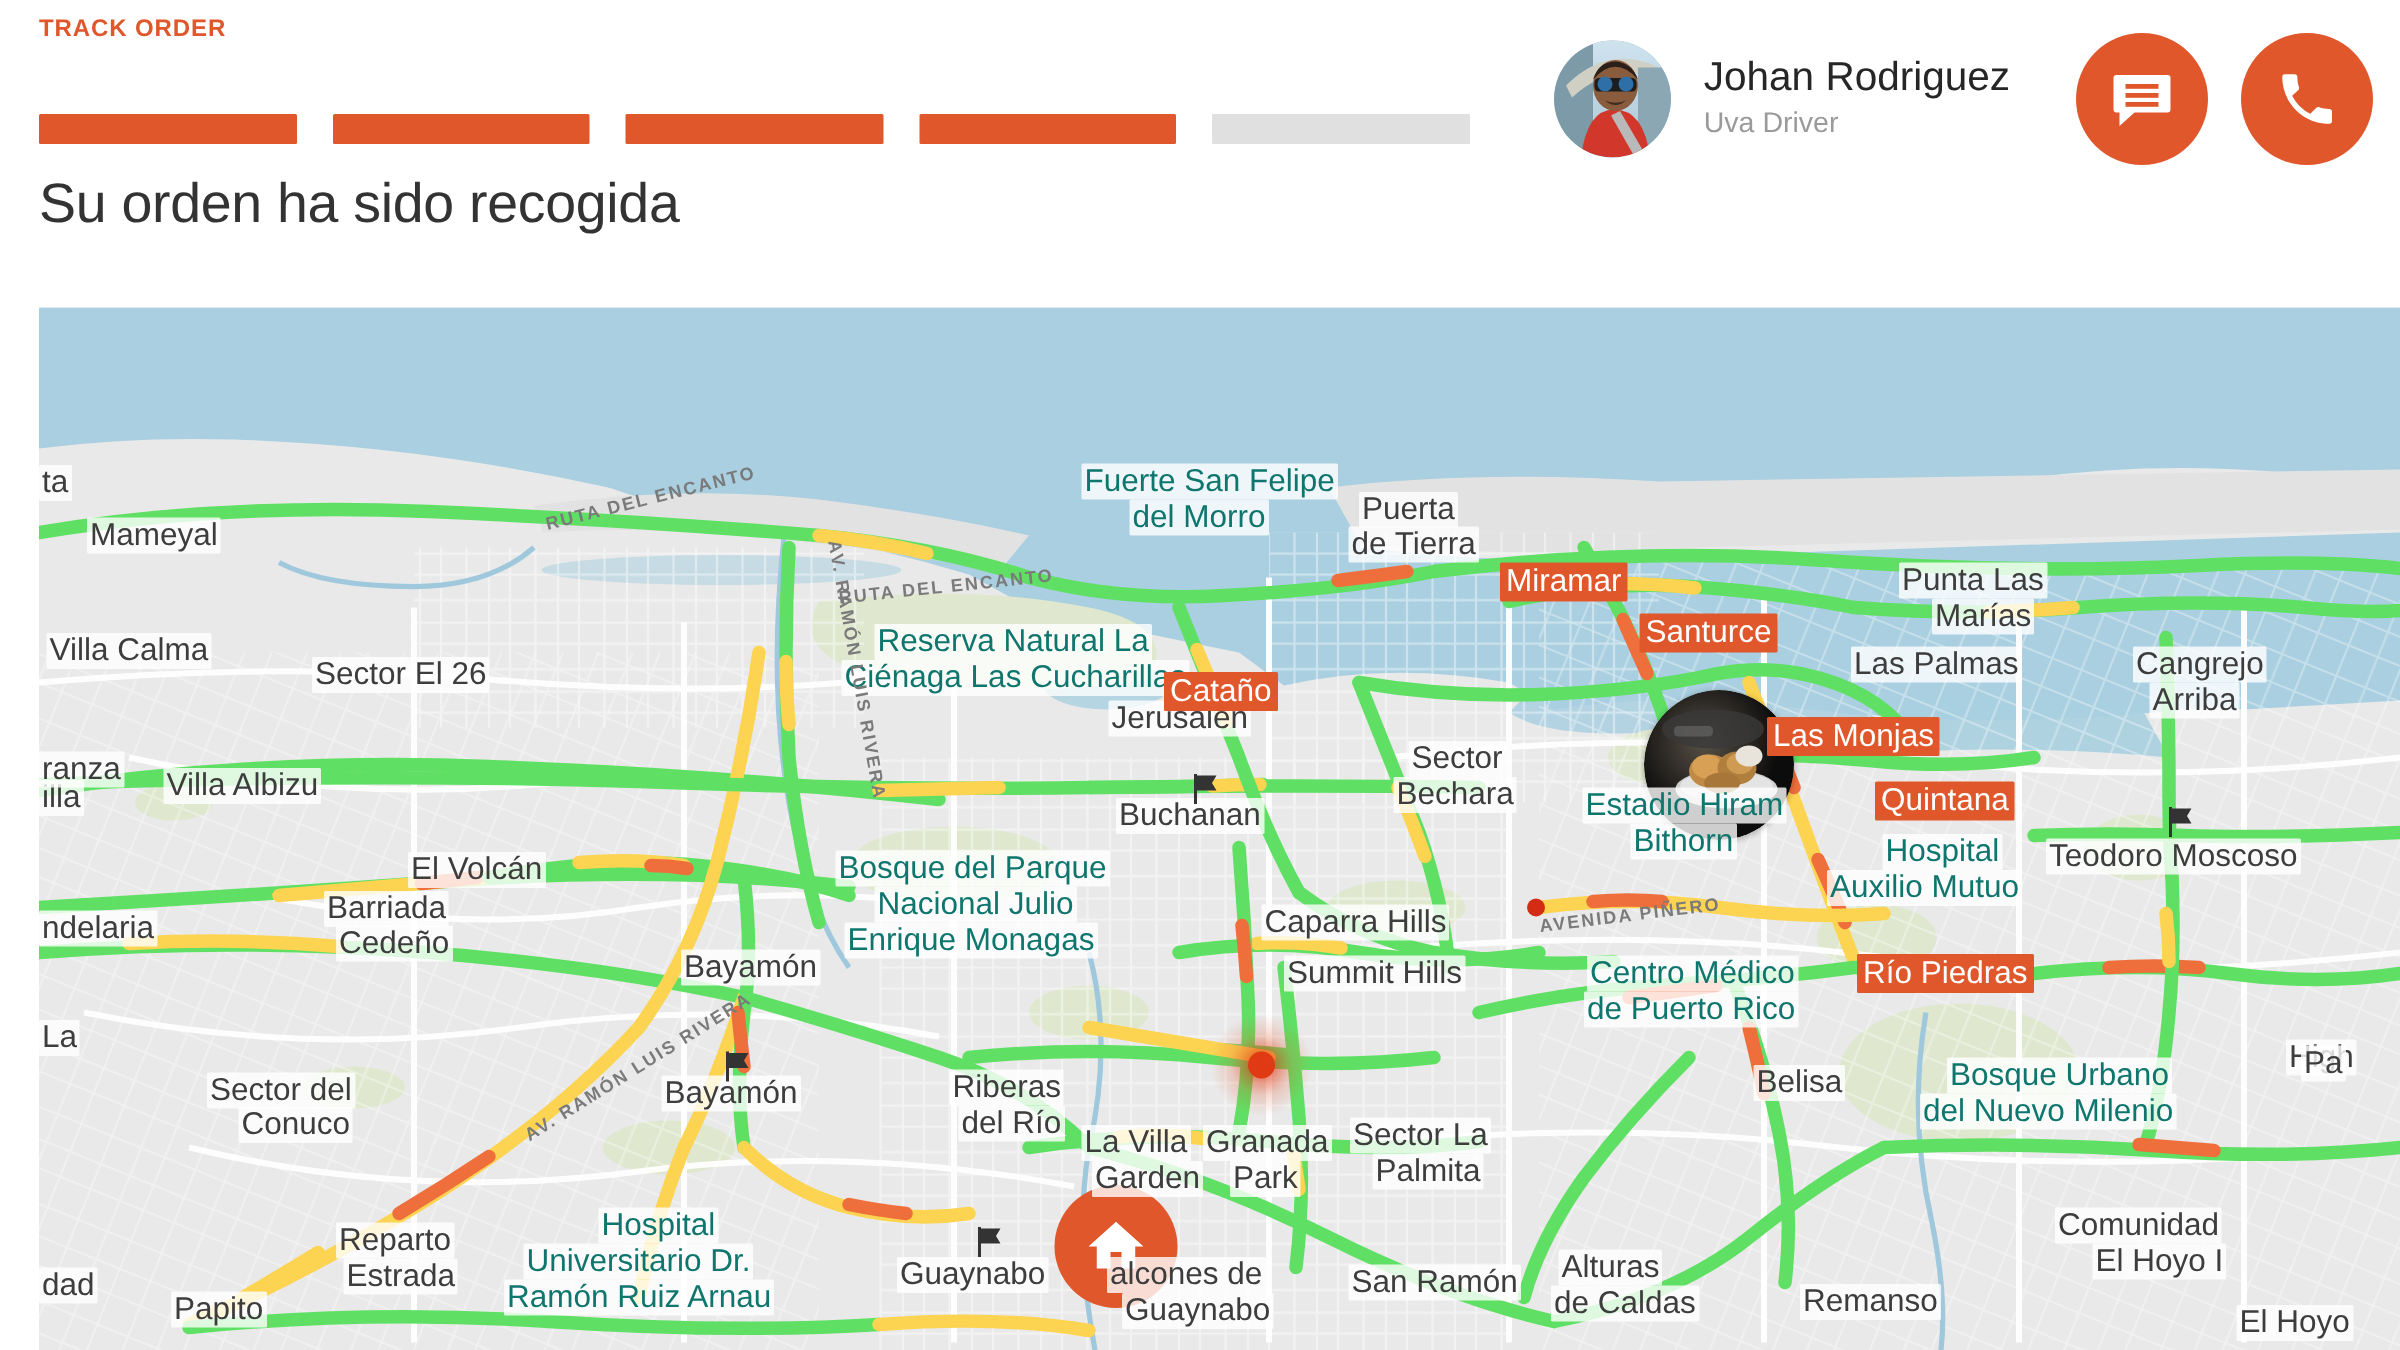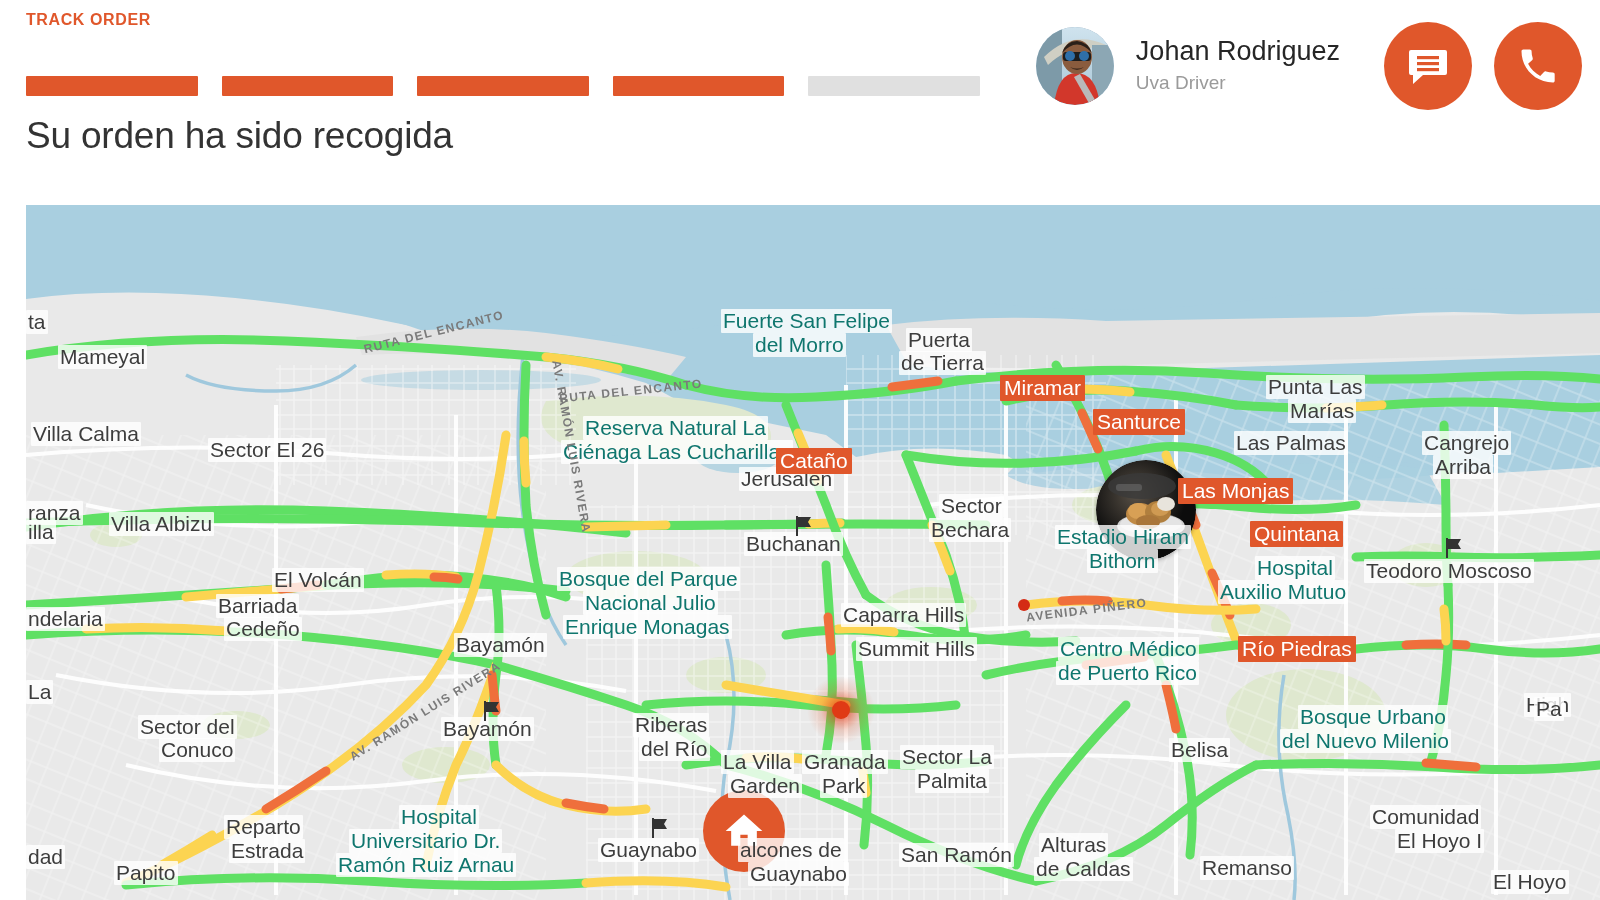--- a/index.html
+++ b/index.html
@@ -435,21 +435,21 @@
       <div class="mlabel lb-place" style="left: 913px; top: 289px;"><span>Sector</span></div>
       <div class="mlabel lb-place" style="left: 903px; top: 313px;"><span>Bechara</span></div>
       <div class="mlabel lb-place" style="left: 815px; top: 398px; text-align: right;"><span>Caparra Hills</span></div>
       <div class="mlabel lb-place" style="left: 830px; top: 432px;"><span>Summit Hills</span></div>
       <div class="mlabel lb-place" style="left: 1240px; top: 170px;"><span>Punta Las</span></div>
       <div class="mlabel lb-place" style="left: 1262px; top: 194px;"><span>Marías</span></div>
       <div class="mlabel lb-place" style="left: 1208px; top: 226px;"><span>Las Palmas</span></div>
       <div class="mlabel lb-place" style="left: 1396px; top: 226px;"><span>Cangrejo</span></div>
       <div class="mlabel lb-place" style="left: 1407px; top: 250px;"><span>Arriba</span></div>
       <div class="mlabel lb-place" style="left: 1338px; top: 354px;"><span>Teodoro Moscoso</span></div>
-      <div class="mlabel lb-place" style="left: 1143px; top: 505px; margin-top: 28px;"><span>Belisa</span></div>
+      <div class="mlabel lb-place" style="left: 1143px; top: 505px;"><span>Belisa</span></div>
       <div class="mlabel lb-place" style="left: 1498px; top: 488px;"><span>High</span></div>
       <div class="mlabel lb-place" style="left: 1508px; top: 492px;"><span>Pa</span></div>
       <div class="mlabel lb-place" style="left: 1344px; top: 600px;"><span>Comunidad</span></div>
       <div class="mlabel lb-place" style="left: 1369px; top: 624px;"><span>El Hoyo I</span></div>
       <div class="mlabel lb-place" style="left: 1465px; top: 665px;"><span>El Hoyo</span></div>
       <div class="mlabel lb-poi" style="left: 695px; top: 104px;"><span>Fuerte San Felipe</span></div>
       <div class="mlabel lb-poi" style="left: 727px; top: 128px;"><span>del Morro</span></div>
       <div class="mlabel lb-poi" style="left: 557px; top: 211px;"><span>Reserva Natural La</span></div>
       <div class="mlabel lb-poi" style="left: 535px; top: 235px;"><span>Ciénaga Las Cucharillas</span></div>
       <div class="mlabel lb-poi" style="left: 531px; top: 362px;"><span>Bosque del Parque</span></div>

